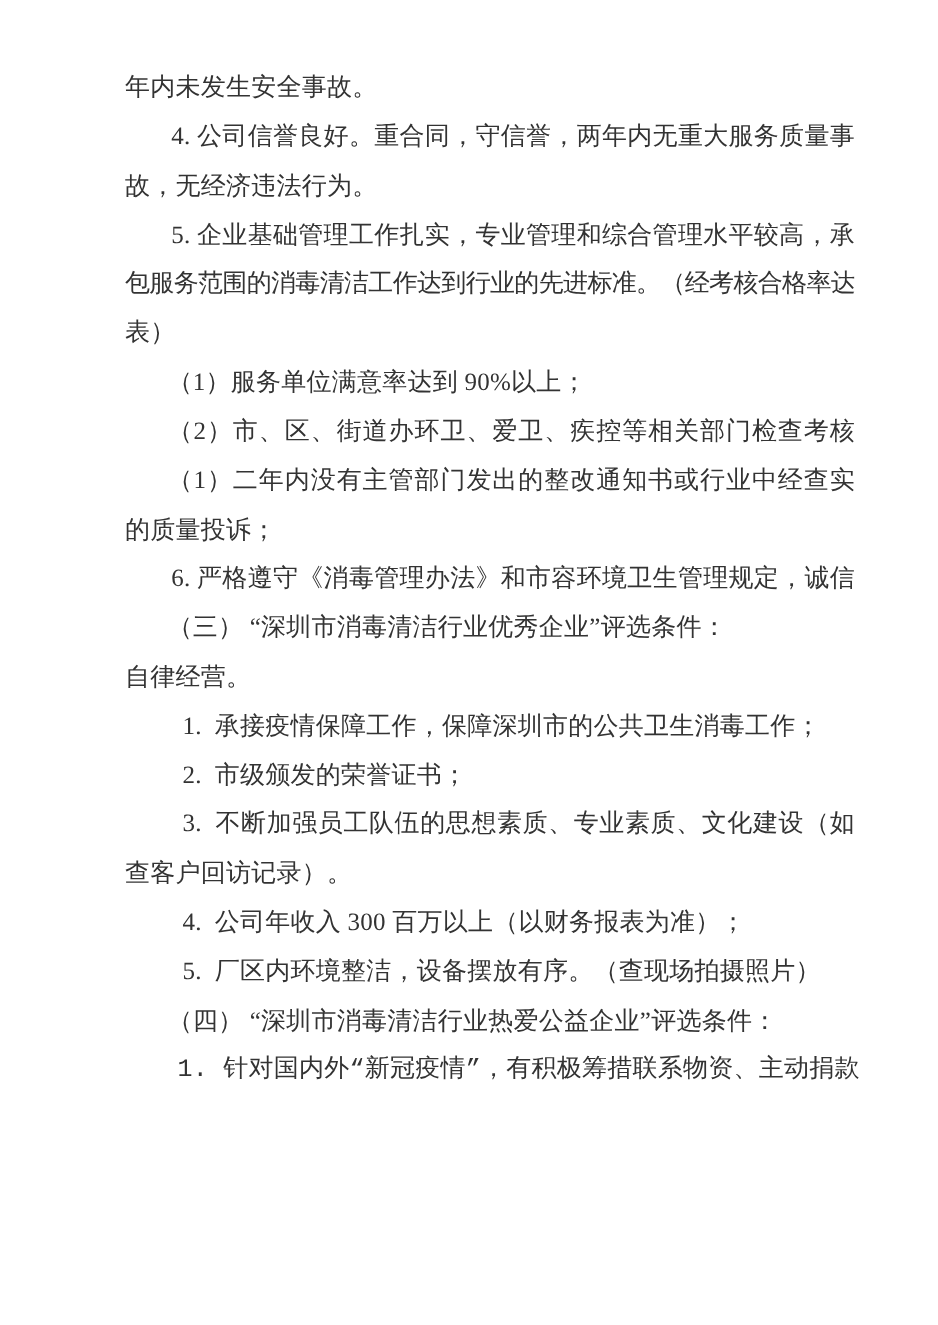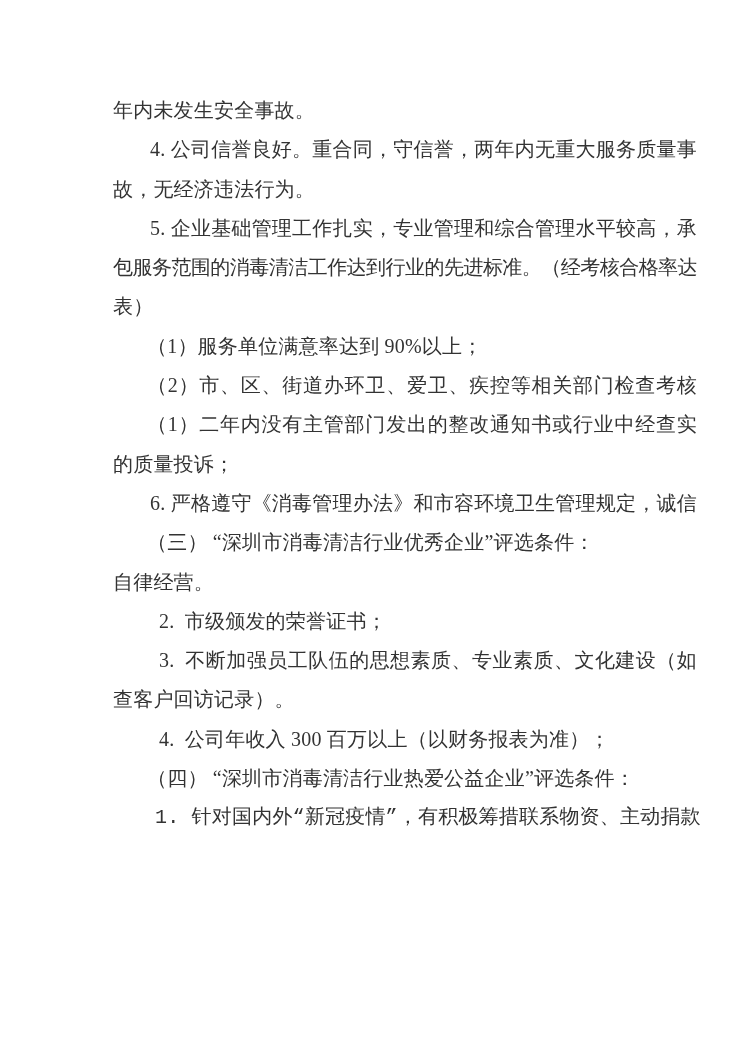--- a/index.html
+++ b/index.html
@@ -10,24 +10,24 @@
   .page {
     position: relative;
     width: 750px;
     height: 1060px;
     background: #ffffff;
     overflow: hidden;
     font-family: "Liberation Serif", "DejaVu Serif", serif;
   }
   .content {
     position: absolute;
-    left: 113px;
+    left: 100px;
     top: 0;
     width: 584px;
-    padding-top: 91px;
+    padding-top: 51px;
   }
   .line {
     height: 39.3px;
     line-height: 39.3px;
     font-size: 20px;
     color: #333333;
     white-space: nowrap;
     letter-spacing: 0.2px;
   }
   
@@ -54,20 +54,22 @@
     <div class="line ind-a fill">5. 企业基础管理工作扎实，专业管理和综合管理水平较高，承</div>
     <div class="line fill tight">包服务范围的消毒清洁工作达到行业的先进标准。（经考核合格率达</div>
     <div class="line">表）</div>
     <div class="line ind-b">（1）服务单位满意率达到 90%以上；</div>
     <div class="line ind-b fill">（2）市、区、街道办环卫、爱卫、疾控等相关部门检查考核</div>
     <div class="line ind-b fill">（1）二年内没有主管部门发出的整改通知书或行业中经查实</div>
     <div class="line">的质量投诉；</div>
     <div class="line ind-a fill">6. 严格遵守《消毒管理办法》和市容环境卫生管理规定，诚信</div>
     <div class="line ind-b">（三） “深圳市消毒清洁行业优秀企业”评选条件：</div>
     <div class="line">自律经营。</div>
+    <div class="line ind-c">1.&nbsp; 承接疫情保障工作，保障深圳市的公共卫生消毒工作；</div>
     <div class="line ind-c">2.&nbsp; 市级颁发的荣誉证书；</div>
     <div class="line ind-c fill">3.&nbsp; 不断加强员工队伍的思想素质、专业素质、文化建设（如</div>
     <div class="line">查客户回访记录）。</div>
     <div class="line ind-c">4.&nbsp; 公司年收入 300 百万以上（以财务报表为准）；</div>
+    <div class="line ind-c">5.&nbsp; 厂区内环境整洁，设备摆放有序。（查现场拍摄照片）</div>
     <div class="line ind-b">（四） “深圳市消毒清洁行业热爱公益企业”评选条件：</div>
     <div class="line ind-d fill">1. 针对国内外“新冠疫情”，有积极筹措联系物资、主动捐款</div>
   </div>
 </div>
 
 </body></html>

